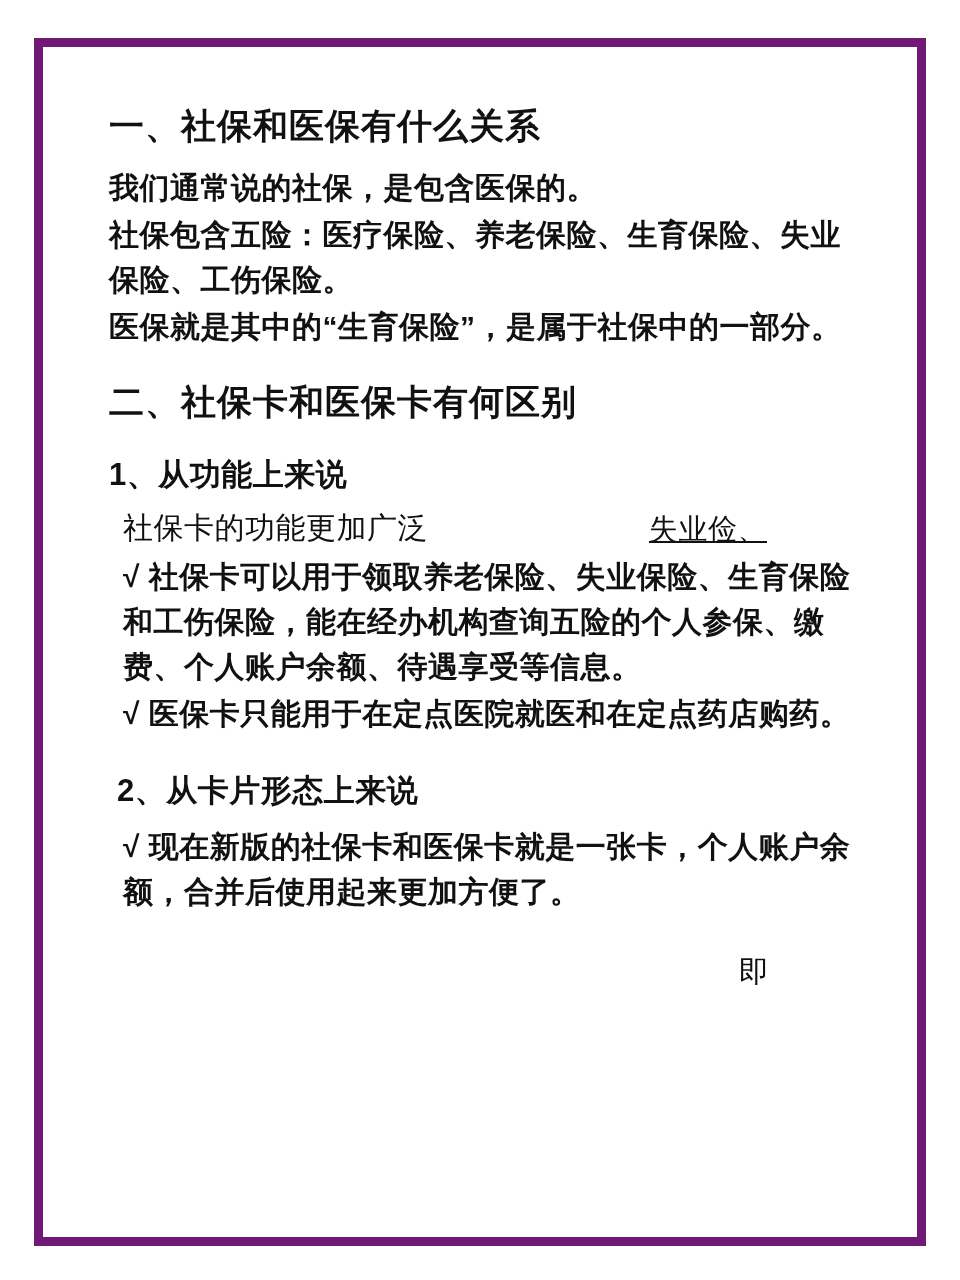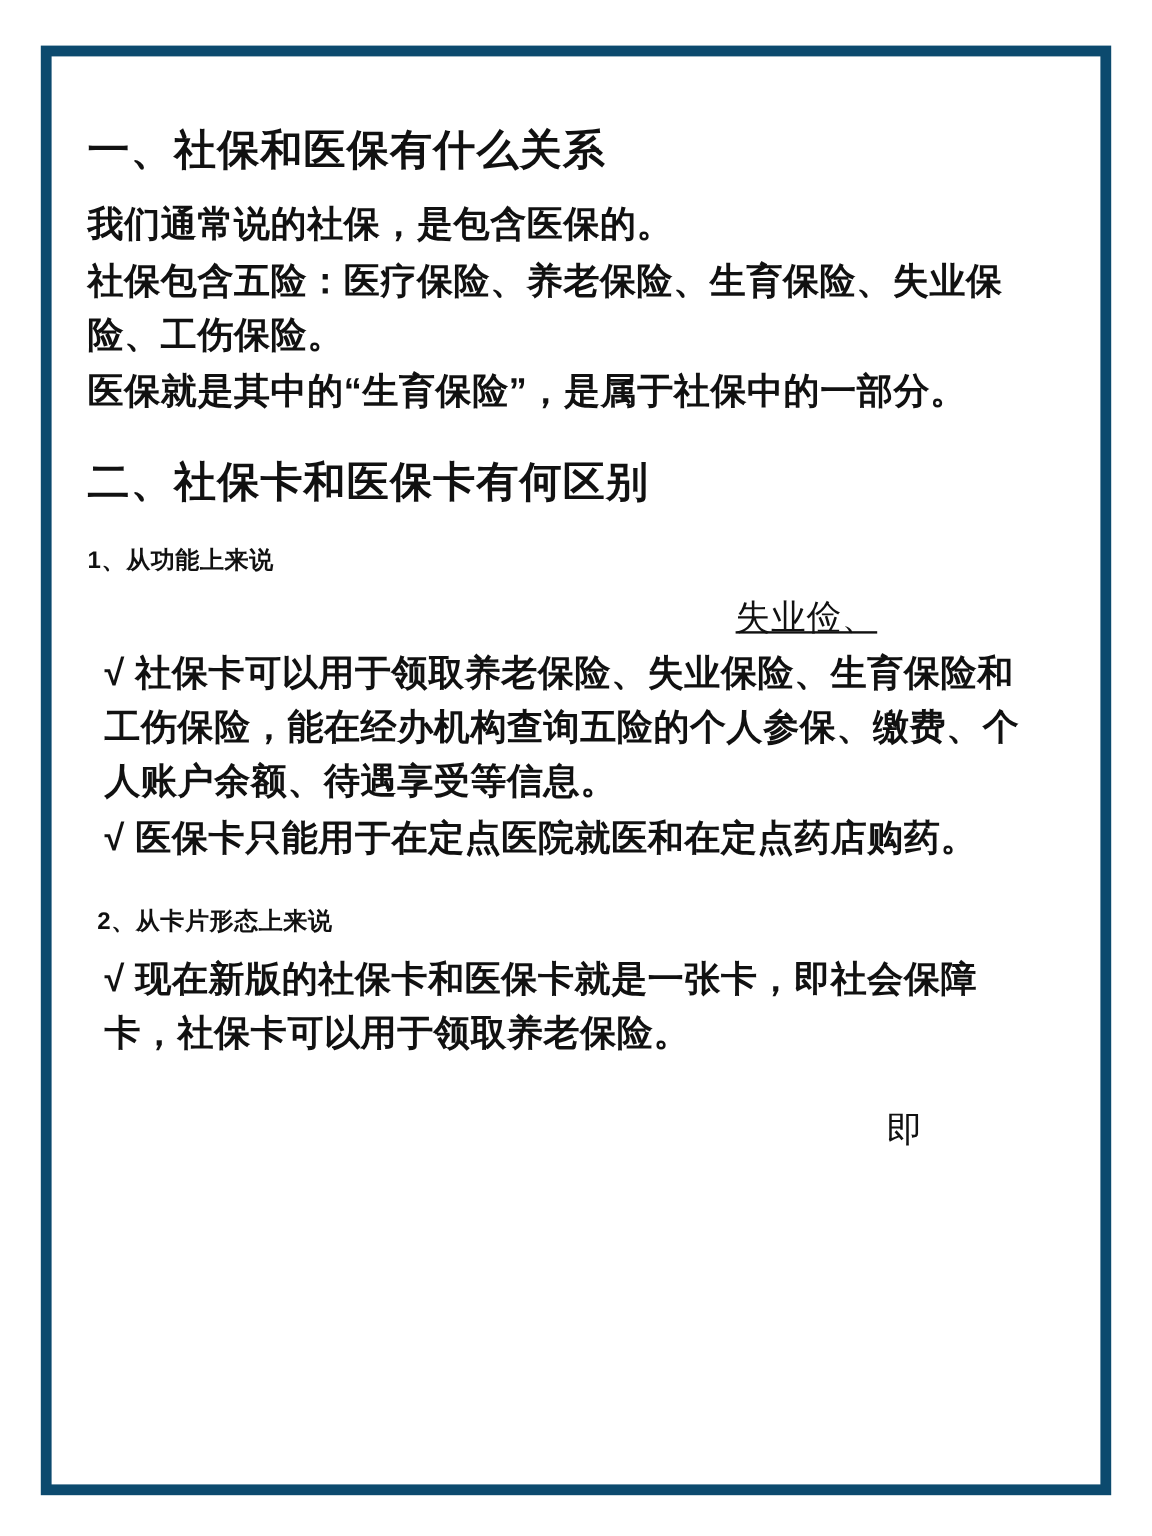--- a/index.html
+++ b/index.html
@@ -19,40 +19,40 @@
     width: 960px;
     height: 1280px;
     box-sizing: border-box;
     padding: 38px 34px 34px 34px;
     background: #ffffff;
   }
   .frame {
     box-sizing: border-box;
     width: 100%;
     height: 100%;
-    border: 9px solid #0c4a6e;
+    border: 9px solid #701a75;
     background: #ffffff;
-    padding: 56px 60px 30px 30px;
+    padding: 56px 60px 30px 66px;
   }
   .content {
     position: relative;
   }
   h2.section-title {
     font-size: 35px;
     font-weight: bold;
     letter-spacing: 1px;
     margin: 0 0 16px 0;
     line-height: 1.3;
   }
   h2.section-title.second {
     margin-top: 30px;
     margin-bottom: 30px;
   }
   h3.sub-title {
-    font-size: 20px;
+    font-size: 31px;
     font-weight: bold;
     margin: 0 0 10px 0;
     line-height: 1.35;
     letter-spacing: 0.5px;
   }
   h3.sub-title.second {
     margin-top: 34px;
     margin-bottom: 12px;
     padding-left: 8px;
   }
@@ -103,27 +103,28 @@
 
       <p class="para">我们通常说的社保，是包含医保的。</p>
       <p class="para">社保包含五险：医疗保险、养老保险、生育保险、失业保险、工伤保险。</p>
       <p class="para">医保就是其中的“生育保险”，是属于社保中的一部分。</p>
 
       <h2 class="section-title second">二、社保卡和医保卡有何区别</h2>
 
       <h3 class="sub-title">1、从功能上来说</h3>
 
       <div class="note-row">
+        <span class="left-text">社保卡的功能更加广泛</span>
         <span class="right-text">失业俭、</span>
       </div>
 
       <p class="para small-indent">√ 社保卡可以用于领取养老保险、失业保险、生育保险和工伤保险，能在经办机构查询五险的个人参保、缴费、个人账户余额、待遇享受等信息。</p>
       <p class="para small-indent">√ 医保卡只能用于在定点医院就医和在定点药店购药。</p>
 
       <h3 class="sub-title second">2、从卡片形态上来说</h3>
 
-      <p class="para small-indent">√ 现在新版的社保卡和医保卡就是一张卡，即社会保障卡，社保卡可以用于领取养老保险。</p>
+      <p class="para small-indent">√ 现在新版的社保卡和医保卡就是一张卡，个人账户余额，合并后使用起来更加方便了。</p>
 
       <div class="tail">即</div>
 
     </div>
   </div>
 </div>
 
 </body></html>

